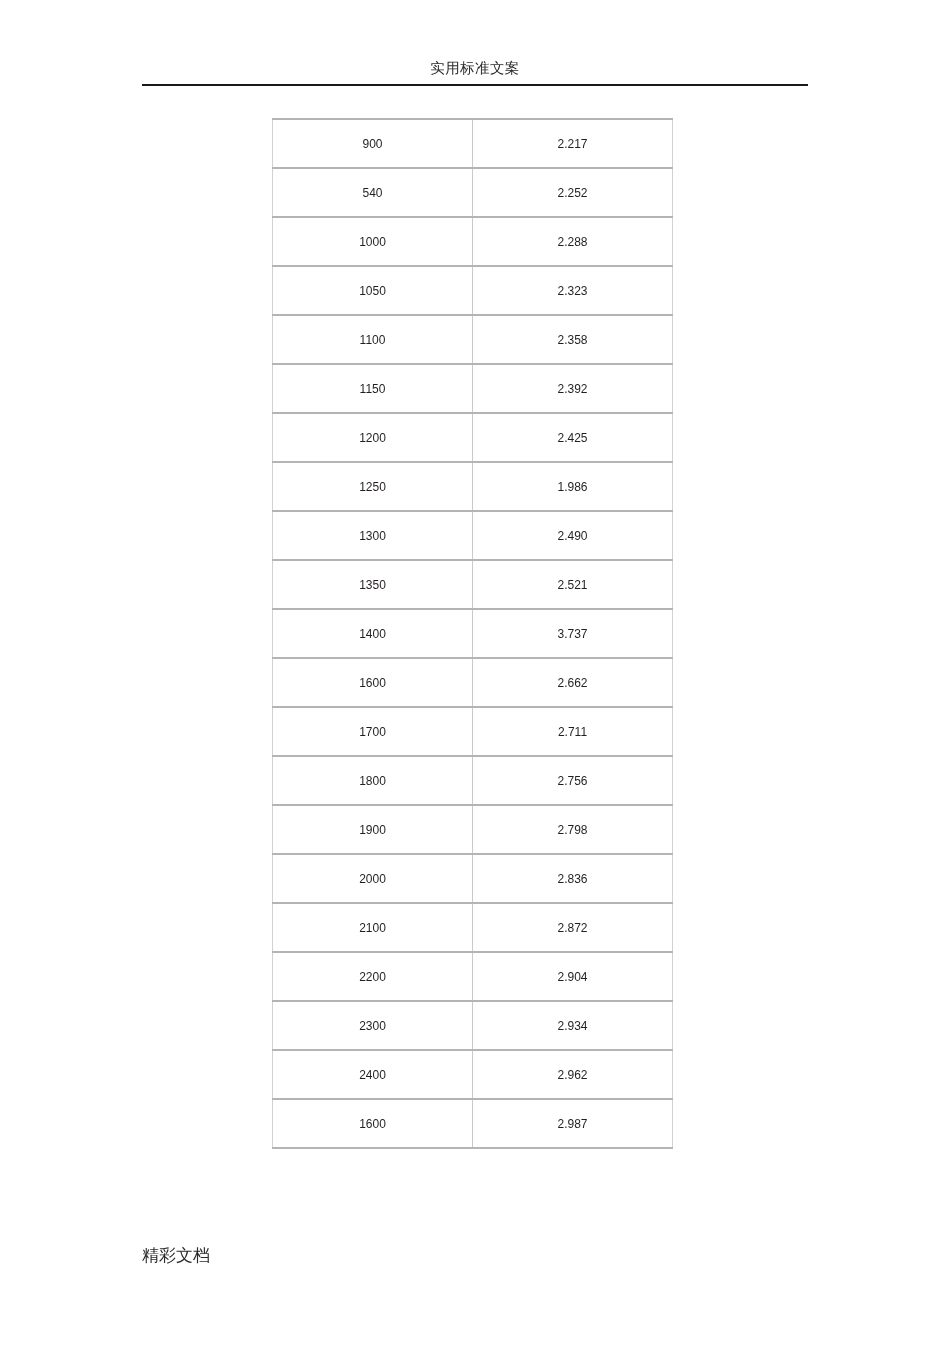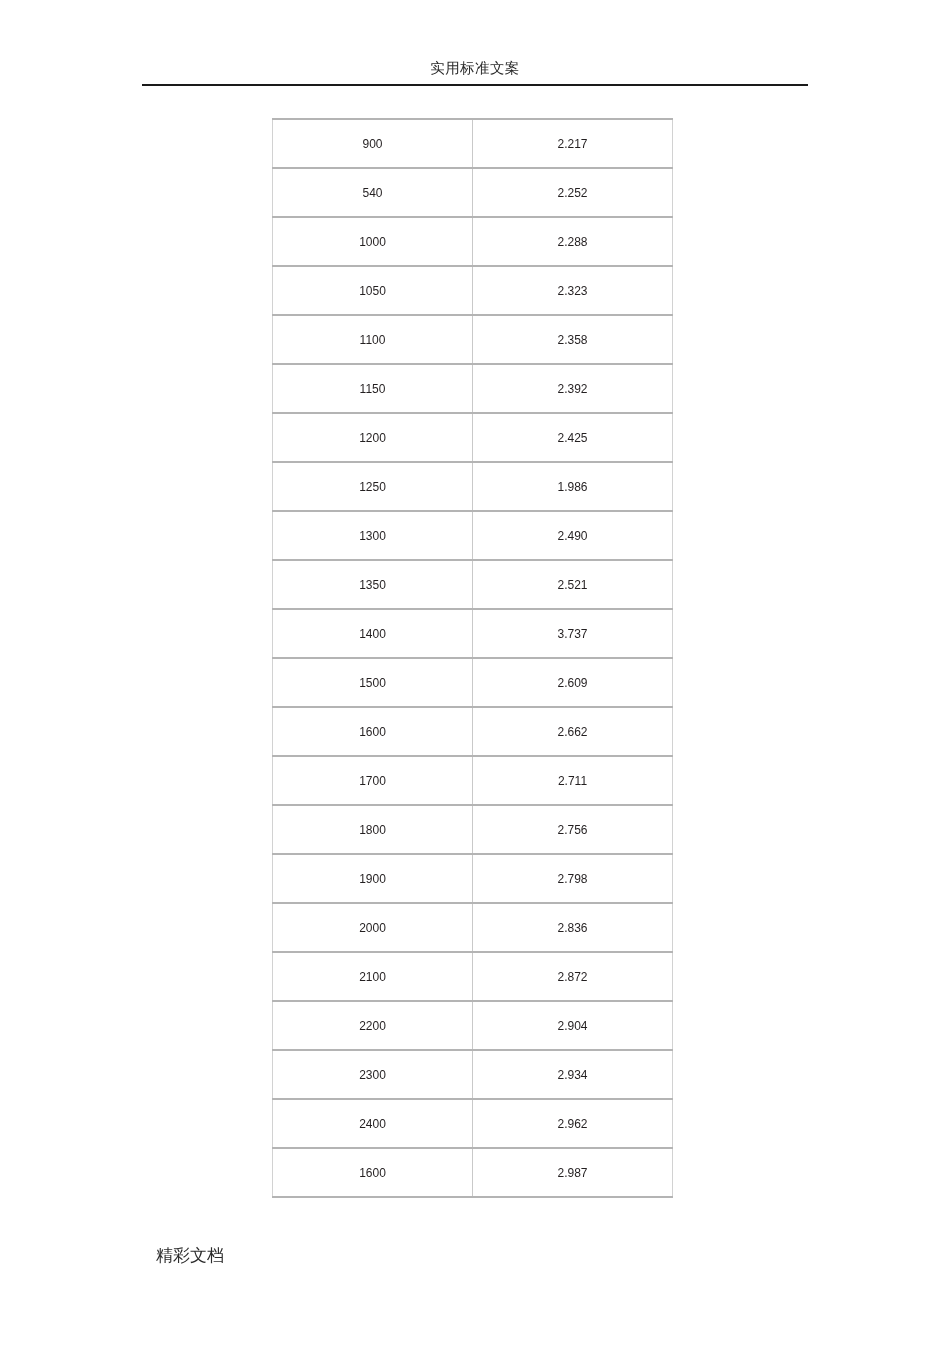--- a/index.html
+++ b/index.html
@@ -85,21 +85,21 @@
     border-right: 1px solid #c9c9c9;
     background: #ffffff;
     white-space: nowrap;
   }
   table.data-table td.cell-value { border-right: none; }
   table.data-table tr:last-child td { border-bottom: none; }
 
   
   .page-footer {
     position: absolute;
-    left: 156px;
+    left: 142px;
     top: 1242px;
     width: 300px;
     height: 28px;
   }
   .page-footer-text {
     display: block;
     font-size: 17px;
     line-height: 26px;
     color: #2b2b2b;
     font-family: "DejaVu Serif", "Liberation Serif", serif;
@@ -161,24 +161,20 @@
           </tr>
           <tr>
             <td class="cell-input">1350</td>
             <td class="cell-value">2.521</td>
           </tr>
           <tr>
             <td class="cell-input">1400</td>
             <td class="cell-value">3.737</td>
           </tr>
           <tr>
-            <td class="cell-input">1500</td>
-            <td class="cell-value">2.609</td>
-          </tr>
-          <tr>
             <td class="cell-input">1600</td>
             <td class="cell-value">2.662</td>
           </tr>
           <tr>
             <td class="cell-input">1700</td>
             <td class="cell-value">2.711</td>
           </tr>
           <tr>
             <td class="cell-input">1800</td>
             <td class="cell-value">2.756</td>

